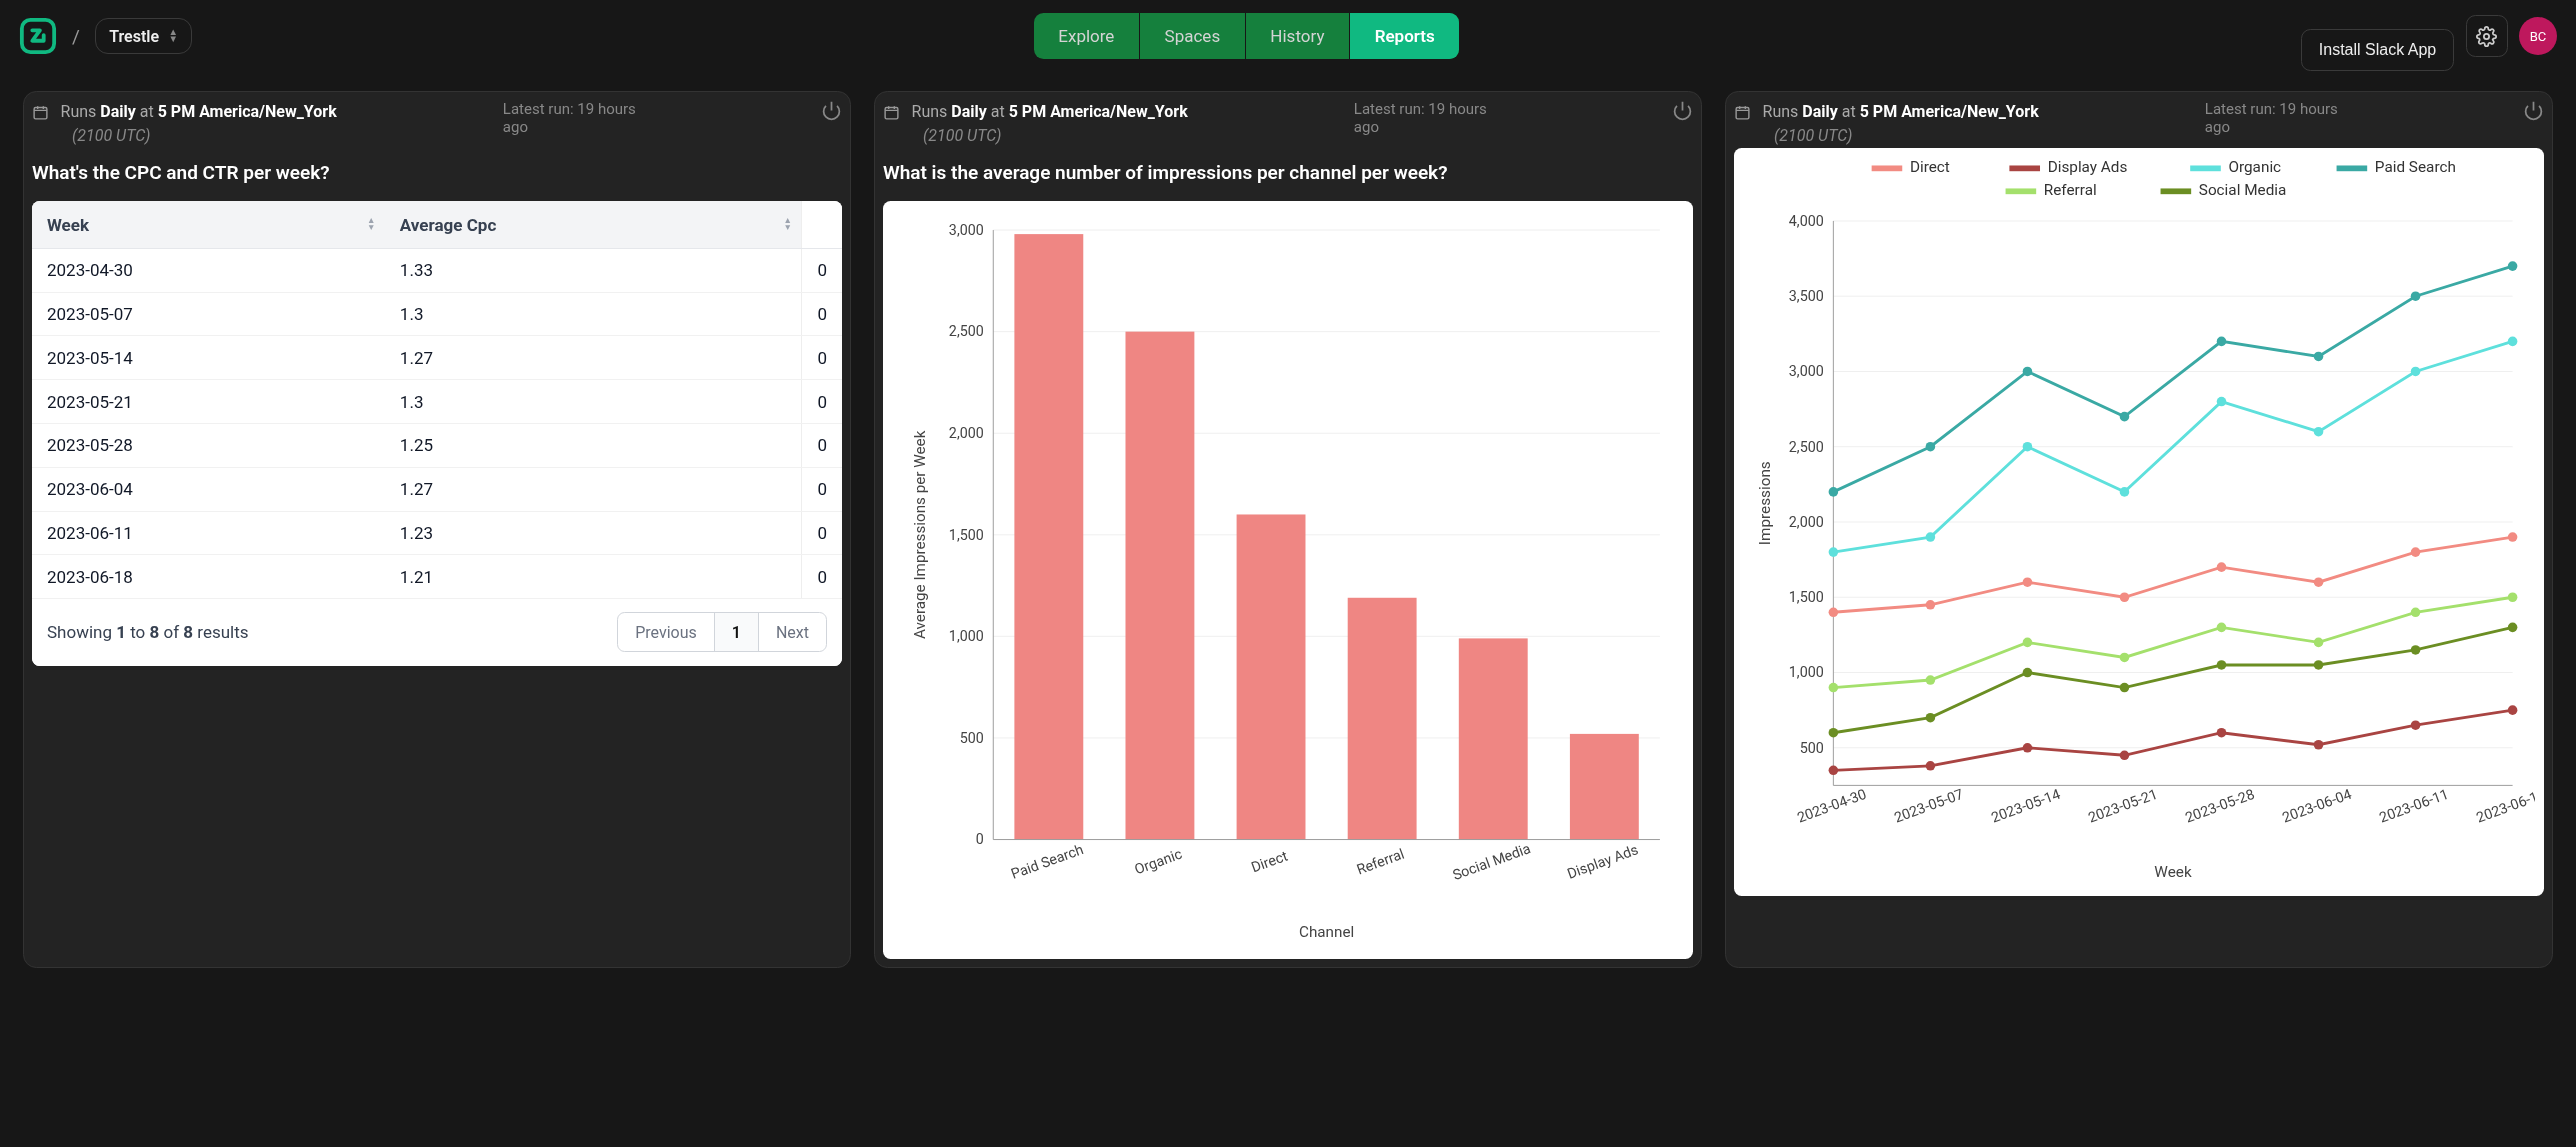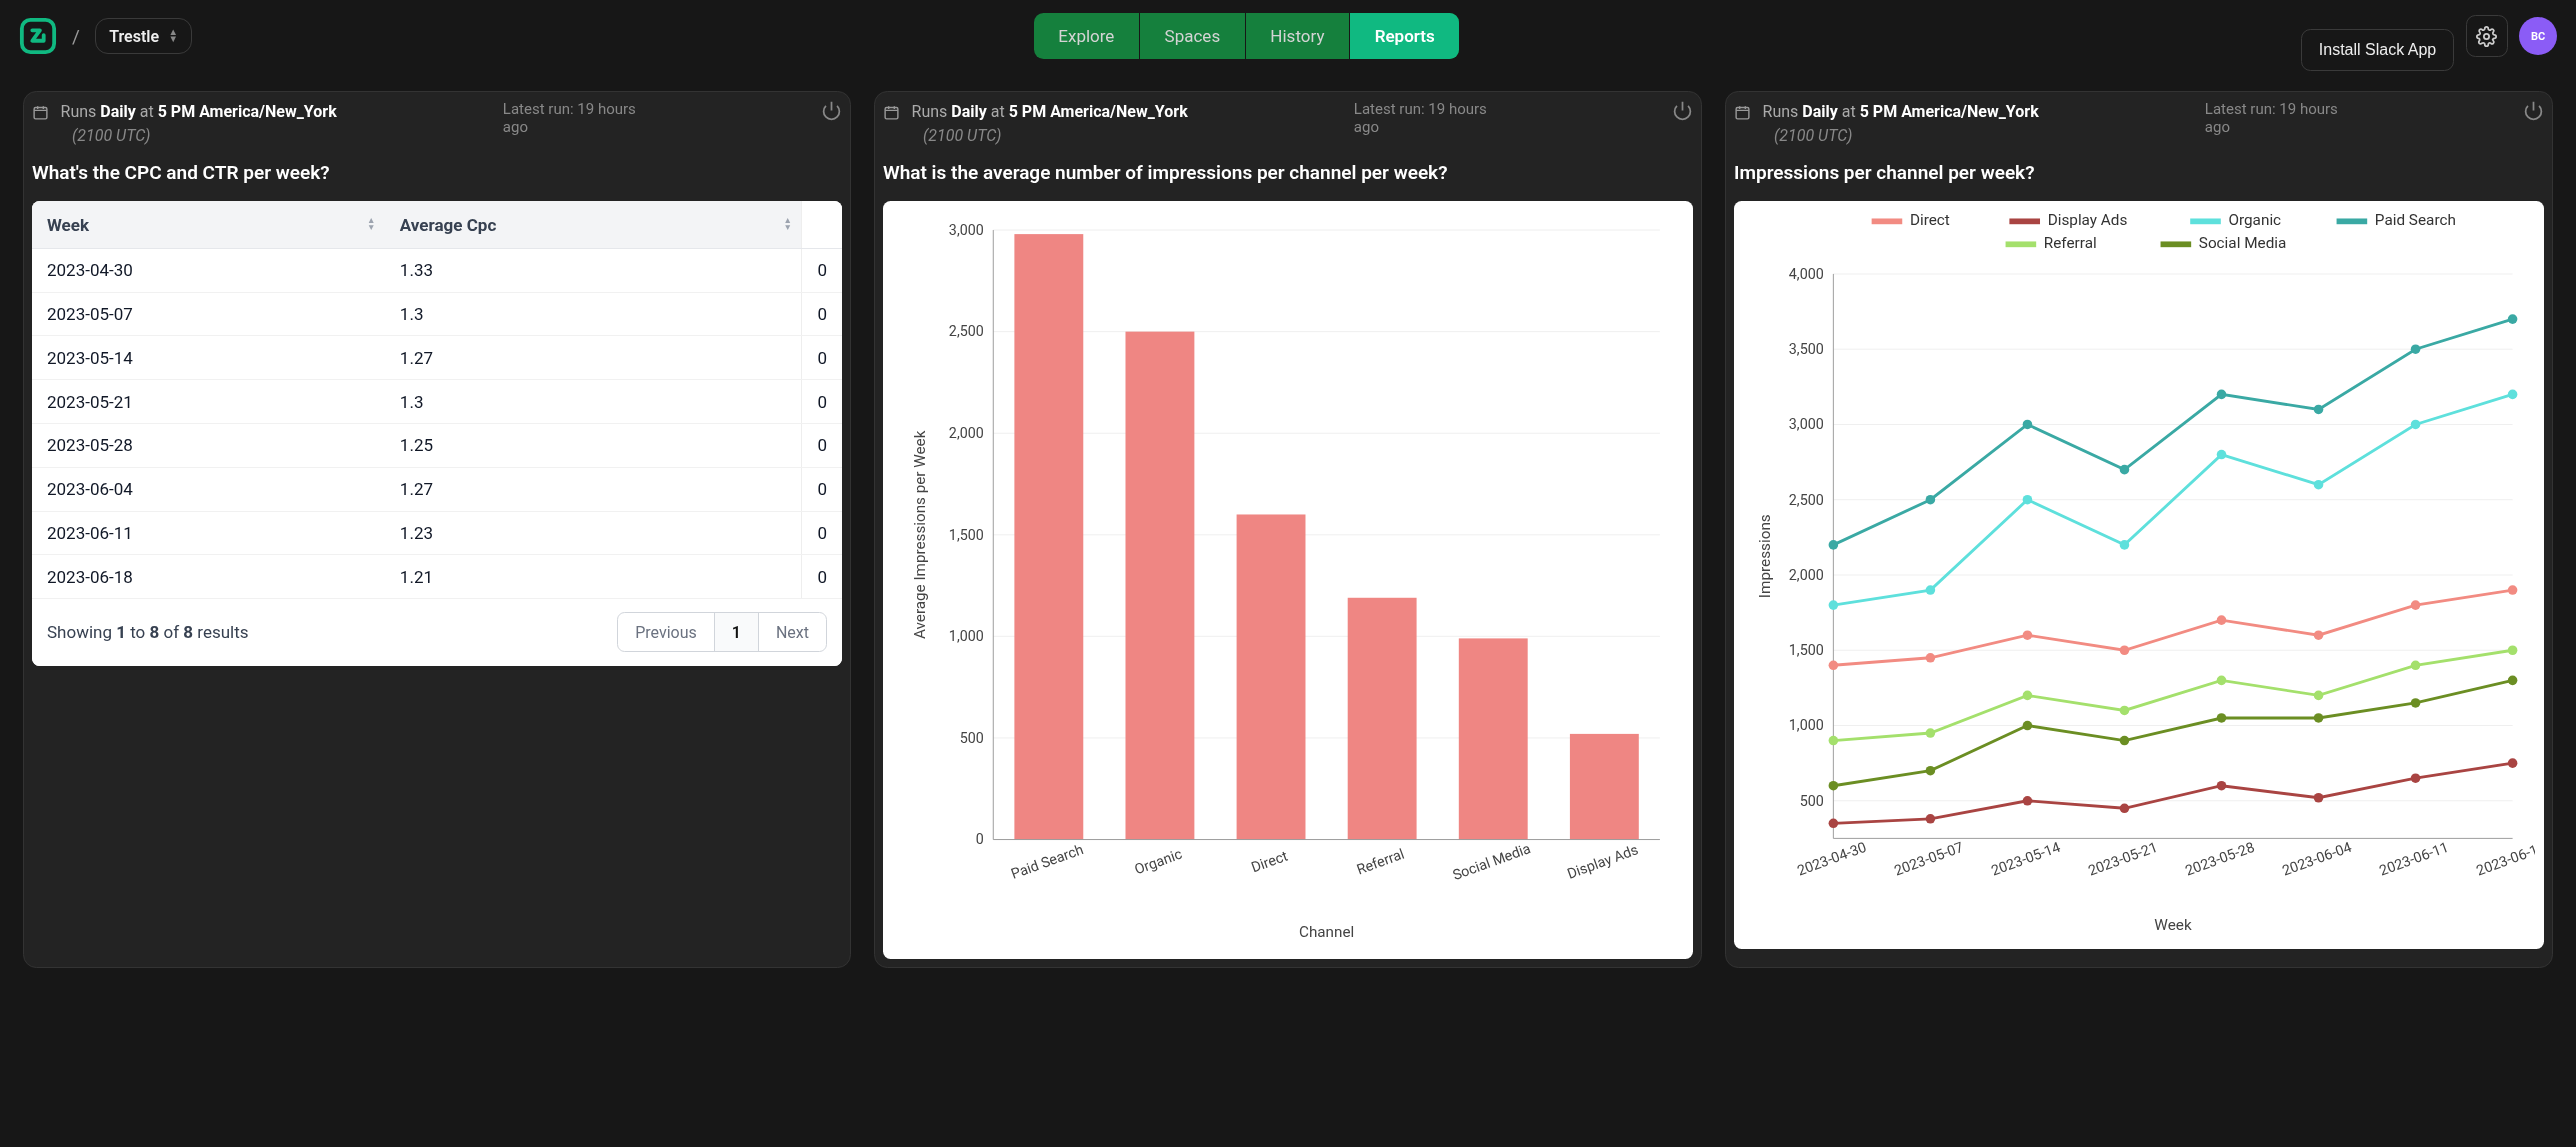--- a/index.html
+++ b/index.html
@@ -54,23 +54,23 @@
     background:transparent;
     margin-top:28px;
   }
   .icon-btn {
     border:0.9px solid #3a3a3a; border-radius:9.5px;
     width:42px;height:42px;display:flex;align-items:center;justify-content:center;
     cursor:pointer; color:#ccc;
   }
   .avatar {
     width:38px;height:38px;border-radius:50%;
-    background:#8b5cf6;color:#fff;
+    background:#be185d;color:#fff;
     display:flex;align-items:center;justify-content:center;
-    font-weight:700; font-size:11px;
+    font-weight:400; font-size:13px;
   }
   
   .grid {
     display:grid;
     grid-template-columns: repeat(3, 1fr);
     gap:23px;
     padding: 19px 23px;
   }
   .card {
     background:#232323;
@@ -343,21 +343,20 @@
         <span>Runs </span><b>Daily</b><span> at </span><b>5 PM America/New_York</b><br>
         <span class="utc">(2100 UTC)</span>
       </div>
       <div class="latest">Latest run: 19 hours ago</div>
       <div class="power">
         <svg width="21" height="21" viewBox="0 0 24 24" fill="none" stroke="currentColor" stroke-width="2">
             <path d="M18.36 6.64a9 9 0 11-12.72 0M12 2v10"></path>
           </svg>
       </div>
     </div>
-    <div class="question">Impressions per channel per week?</div>
     <div class="chart-wrap line">
       <svg id="line-chart-svg" width="100%" height="100%" viewBox="0 0 820 770" preserveAspectRatio="xMidYMid meet" style="font-size:14px">
           <rect x="130" y="12" width="32" height="6" fill="#f28b82"></rect>
           <text class="legend" x="170" y="19" fill="#333">Direct</text>
           <rect x="274" y="12" width="32" height="6" fill="#a94442"></rect>
           <text class="legend" x="314" y="19" fill="#333">Display Ads</text>
           <rect x="463" y="12" width="32" height="6" fill="#5ee0dc"></rect>
           <text class="legend" x="503" y="19" fill="#333">Organic</text>
           <rect x="616" y="12" width="32" height="6" fill="#3aa9a4"></rect>
           <text class="legend" x="656" y="19" fill="#333">Paid Search</text>

